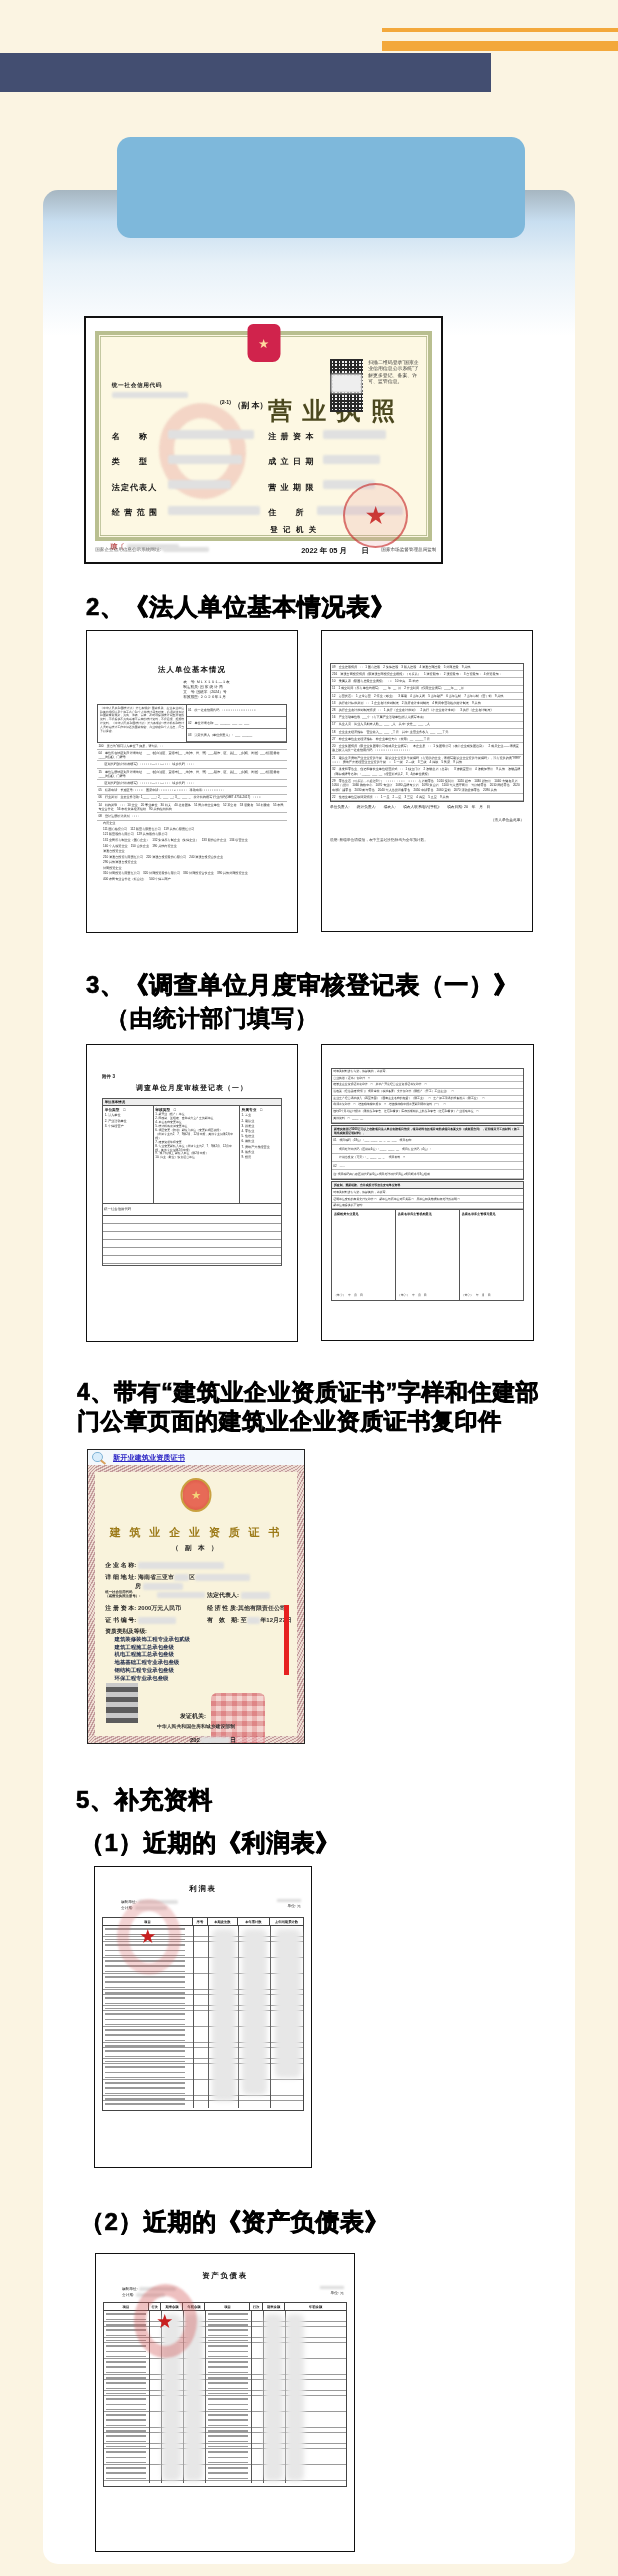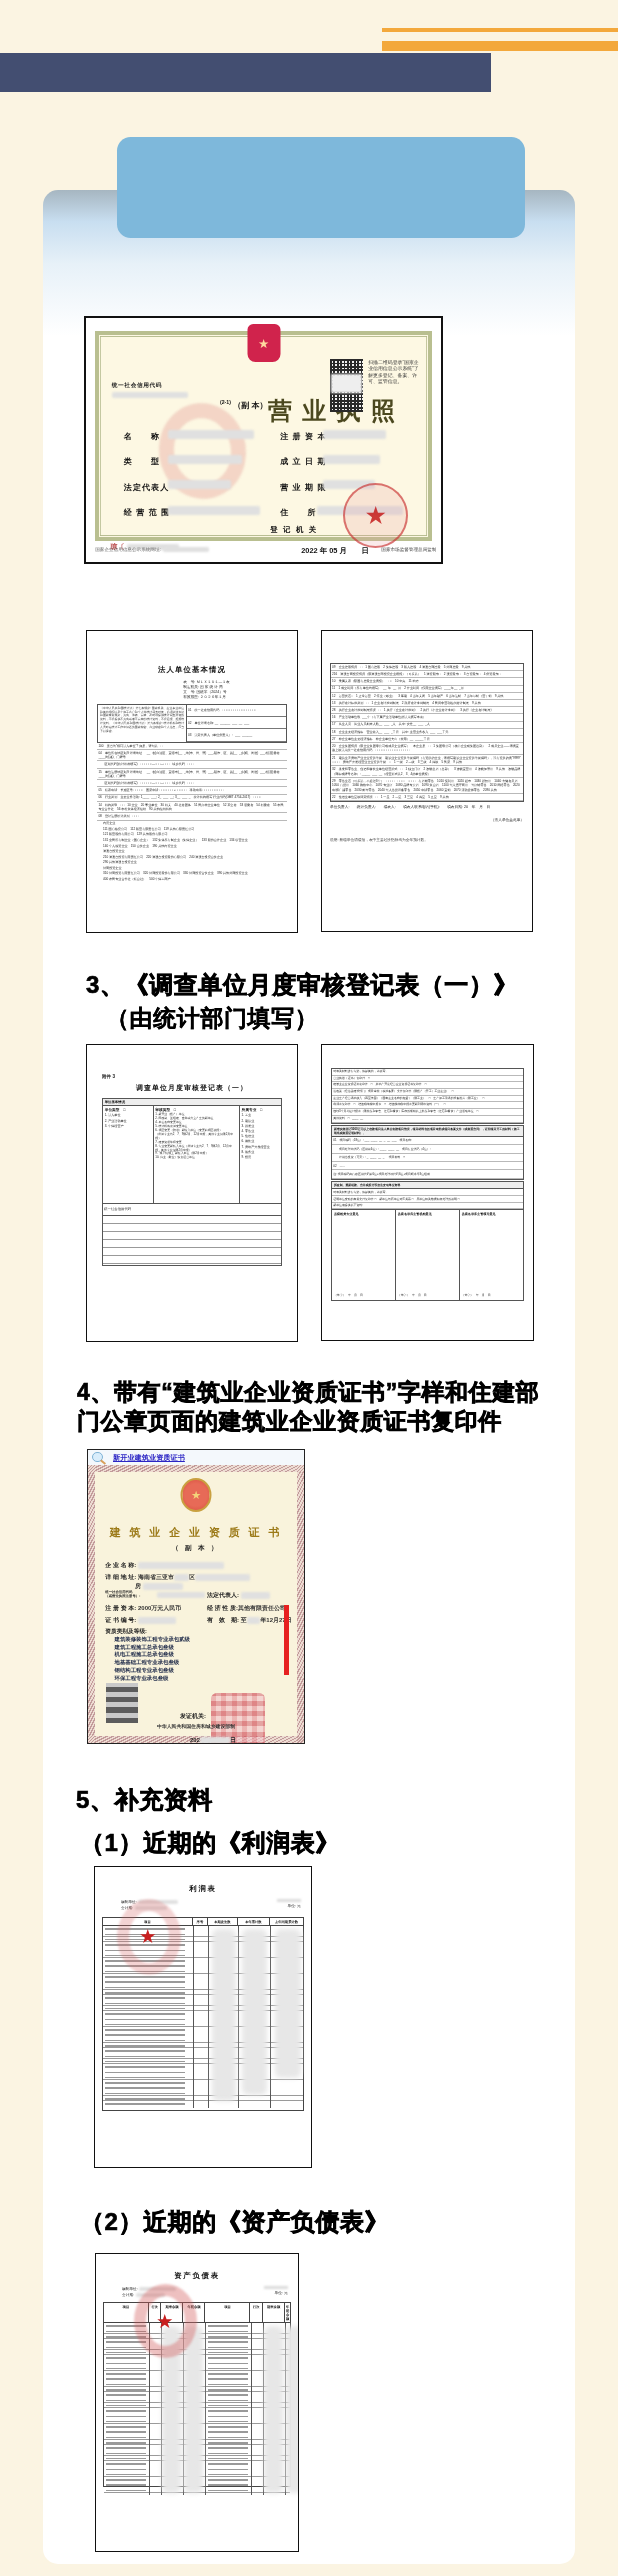--- a/index.html
+++ b/index.html
@@ -50,21 +50,21 @@
   #lic-cream{position:absolute;left:9.2px;top:12.6px;width:337px;height:210px;background:#fdf8e3;
              border:4.6px solid #b9bf90;box-sizing:border-box;box-shadow:inset 0 0 0 1.1px #fdf8e3,inset 0 0 0 1.7px #a3ab79;}
   #lic-emblem{position:absolute;left:50%;top:-10.3px;transform:translateX(-50%);width:33px;height:38px;
               background:#d0234c;border-radius:5.7px 5.7px 8px 8px;display:flex;align-items:center;justify-content:center;}
   #lic-emblem span{color:#ffd9a0;font-size:12.6px;}
   #lic-title{position:absolute;left:0;right:23px;top:32px;text-align:right;font-size:24px;font-weight:900;
              color:#4b481f;letter-spacing:10.3px;margin-top:28px;}
   #lic-sub{position:absolute;left:0;right:40px;top:64px;text-align:center;font-size:8px;font-weight:700;color:#111;}
   #lic-sub sup{font-size:5.2px;}
   #lic-code-label{position:absolute;left:12.6px;top:47px;font-size:5.7px;font-weight:700;color:#222;letter-spacing:0.6px;}
-  .lic-label{position:absolute;font-size:8px;font-weight:800;color:#111;letter-spacing:1.1px;white-space:nowrap;margin-left:12px;}
+  .lic-label{position:absolute;font-size:8px;font-weight:800;color:#111;letter-spacing:1.1px;white-space:nowrap;}
   #lic-qr{position:absolute;left:231px;top:24px;width:33px;height:53px;}
   #lic-qr .wipe{position:absolute;left:1.1px;top:15px;width:31px;height:19.5px;background:#eee;filter:blur(1.1px);}
   #lic-qrtext{position:absolute;left:269px;top:25px;width:53px;font-size:4.9px;line-height:6.6px;color:#333;}
   #lic-wm{position:absolute;left:60px;top:68px;width:87px;height:96px;border-radius:50%;
           border:15px solid rgba(219,122,122,.28);filter:blur(1.1px);transform:rotate(-8deg);box-sizing:border-box;}
   #lic-seal{position:absolute;left:244px;top:148px;width:65px;height:65px;border-radius:50%;
             border:2.9px solid rgba(198,44,44,.62);background:rgba(233,158,158,.22);filter:blur(0.3px);
             display:flex;align-items:center;justify-content:center;box-sizing:border-box;}
   #lic-seal span{color:rgba(198,34,34,.88);font-size:25px;}
   #lic-reg{position:absolute;left:171px;top:190px;font-size:7.4px;font-weight:800;letter-spacing:1.7px;color:#111;}
@@ -113,21 +113,21 @@
   #cert-code-lbl{position:absolute;left:10.3px;top:118px;font-size:3.4px;line-height:4.3px;color:#222;font-weight:700;}
   #cert-quals{position:absolute;left:19.5px;top:164px;font-size:5.4px;line-height:7.7px;color:#25304d;font-weight:600;}
   #cert-stripe{position:absolute;right:8px;top:133px;width:5.2px;height:70px;background:#e62020;}
   #cert-issuer{position:absolute;left:85px;top:240px;font-size:6px;font-weight:700;color:#222;}
   #cert-seal{position:absolute;left:116px;top:221px;width:54px;height:54px;}
   #cert-date{position:absolute;left:95px;top:264px;font-size:6px;font-weight:700;color:#222;}
   #cert-foot{position:absolute;left:0;right:0;bottom:6.9px;text-align:center;font-size:4.9px;font-weight:700;color:#333;}
   #cert-mosaic{position:absolute;left:11.4px;bottom:12.6px;width:32px;height:40px;}
   
   #profit{left:94px;top:1866px;width:218px;height:302px;}
-  #balance{left:95px;top:2253px;width:204px;height:299px;}
+  #balance{left:95px;top:2253px;width:260px;height:299px;}
   .fin-title{position:absolute;left:0;right:0;top:17px;text-align:center;font-size:7.4px;font-weight:800;color:#111;letter-spacing:1.7px;}
   .fin-meta-l{position:absolute;left:26px;top:32px;font-size:3.7px;color:#222;line-height:6.3px;}
   .fin-meta-r{position:absolute;right:10.3px;top:32px;font-size:3.7px;color:#222;text-align:right;line-height:6.3px;}
   .fin-meta-r .sm{display:block;width:24px;height:3.4px;background:#dcdcdc;filter:blur(0.9px);margin-left:auto;margin-bottom:1.1px;}
   .fin-table{position:absolute;left:6.9px;right:6.9px;border:0.6px solid #444;}
   .fin-head{display:flex;border-bottom:0.6px solid #444;background:#fff;}
   .fin-head div{font-size:3.3px;font-weight:700;color:#111;text-align:center;padding:1.7px 0.6px;border-right:0.6px solid #444;box-sizing:border-box;}
   .fin-head div:last-child{border-right:none;}
   .fin-rows{position:relative;background:
       repeating-linear-gradient(180deg,transparent 0 4.8px,#9a9a9a 4.8px 5.3px);}
@@ -141,20 +141,21 @@
 <div class="page">
 
   <div class="abs" id="bar-orange-thin"></div>
   <div class="abs" id="bar-orange-thick"></div>
   <div class="abs" id="bar-navy"></div>
 
   <div class="abs" id="card"></div>
 
   <div class="abs" id="badge-shadow"></div>
 
+  <div class="h" id="h2">2、《法人单位基本情况表》</div>
   <div class="h" id="h3">3、《调查单位月度审核登记表（一）》</div>
   <div class="h" id="h3b">（由统计部门填写）</div>
   <div class="h" id="h4">4、带有“建筑业企业资质证书”字样和住建部门公章页面的建筑业企业资质证书复印件</div>
   <div class="h" id="h5">5、补充资料</div>
   <div class="h" id="h51">（1）近期的《利润表》</div>
   <div class="h" id="h52">（2）近期的《资产负债表》</div>
 
   <div class="fig" id="license">
     <div id="lic-cream">
       <div id="lic-emblem">

